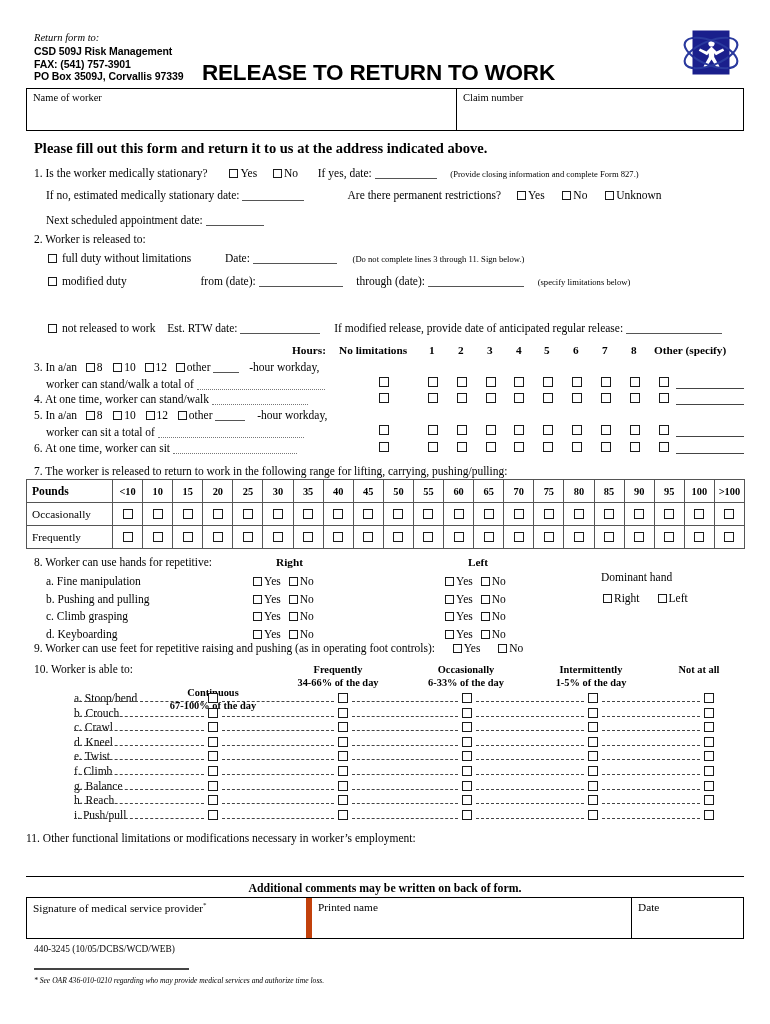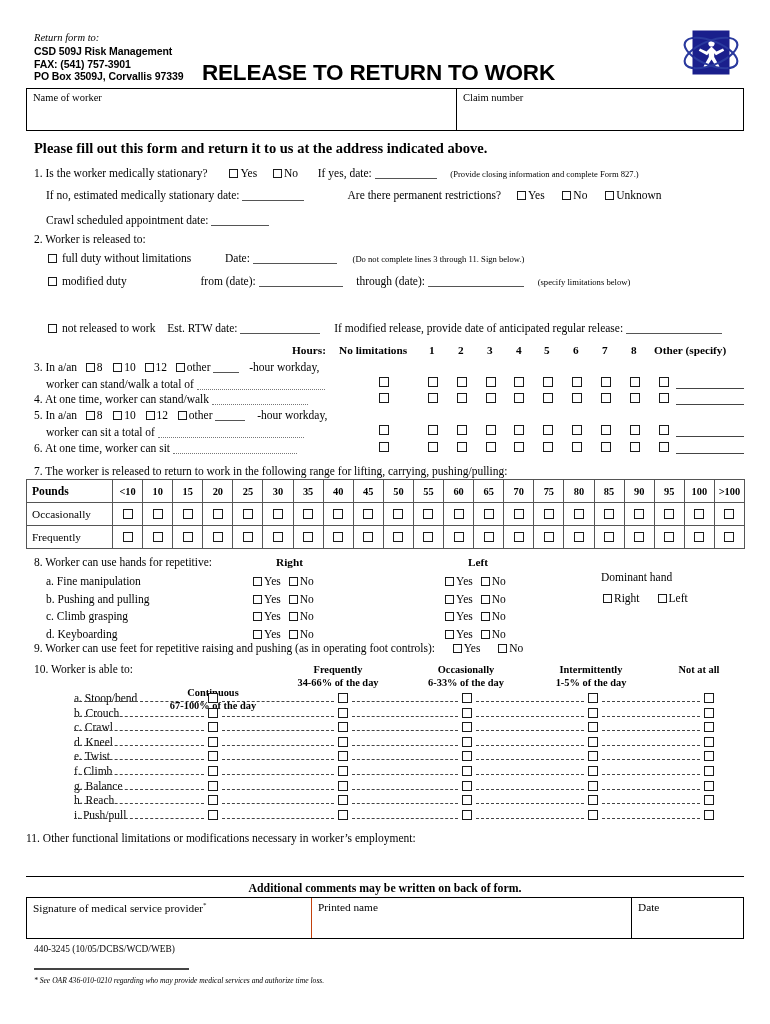--- a/index.html
+++ b/index.html
@@ -162,21 +162,21 @@
     font-size: 11.8px;
   }
   .sigbox {
     position: absolute;
     left: 26px; top: 897px; width: 718px; height: 42px;
     border: 1px solid #000;
     box-sizing: border-box;
     display: flex;
   }
   .sigbox .cell { box-sizing: border-box; padding: 3px 6px; font-size: 11.3px; }
-  .sigbox .c1 { width: 285px; border-right: 1px solid #c2410c; }
+  .sigbox .c1 { width: 285px; border-right: 6px solid #c2410c; }
   .sigbox .c2 { width: 320px; border-right: 1px solid #000; }
   .sigbox .c3 { flex: 1; }
   sup { font-size: 7px; vertical-align: super; }
   .formno { position: absolute; left: 34px; top: 944px; font-size: 9.4px; }
   .rule-short { position: absolute; left: 34px; top: 968px; width: 155px; border-top: 2px solid #444; }
   .footnote { position: absolute; left: 34px; top: 976px; font-size: 7.6px; font-style: italic; }
   .dist { position: absolute; left: 392px; top: 974px; font-size: 10.6px; font-weight: bold; }
 </style>
 </head>
 <body>
@@ -245,21 +245,21 @@
     <span class="t">Are there permanent restrictions?</span>
     <span style="display:inline-block;width:10px"></span>
     <span class="cb"></span><span class="t">Yes</span>
     <span style="display:inline-block;width:12px"></span>
     <span class="cb"></span><span class="t">No</span>
     <span style="display:inline-block;width:12px"></span>
     <span class="cb"></span><span class="t">Unknown</span>
   </div>
 
   <div class="row" style="left:46px; top:214px;">
-    <span class="t">Crawl scheduled appointment date:</span>
+    <span class="t">Next scheduled appointment date:</span>
     <span class="ul" style="width:58px"></span>
   </div>
 
   <div class="row" style="left:34px; top:233px;">
     <span class="t">2.</span>
     <span class="t">Worker is released to:</span>
   </div>
 
   <div class="row" style="left:48px; top:252px;font-family:Liberation Serif, serif;">
     <span class="cb"></span>

